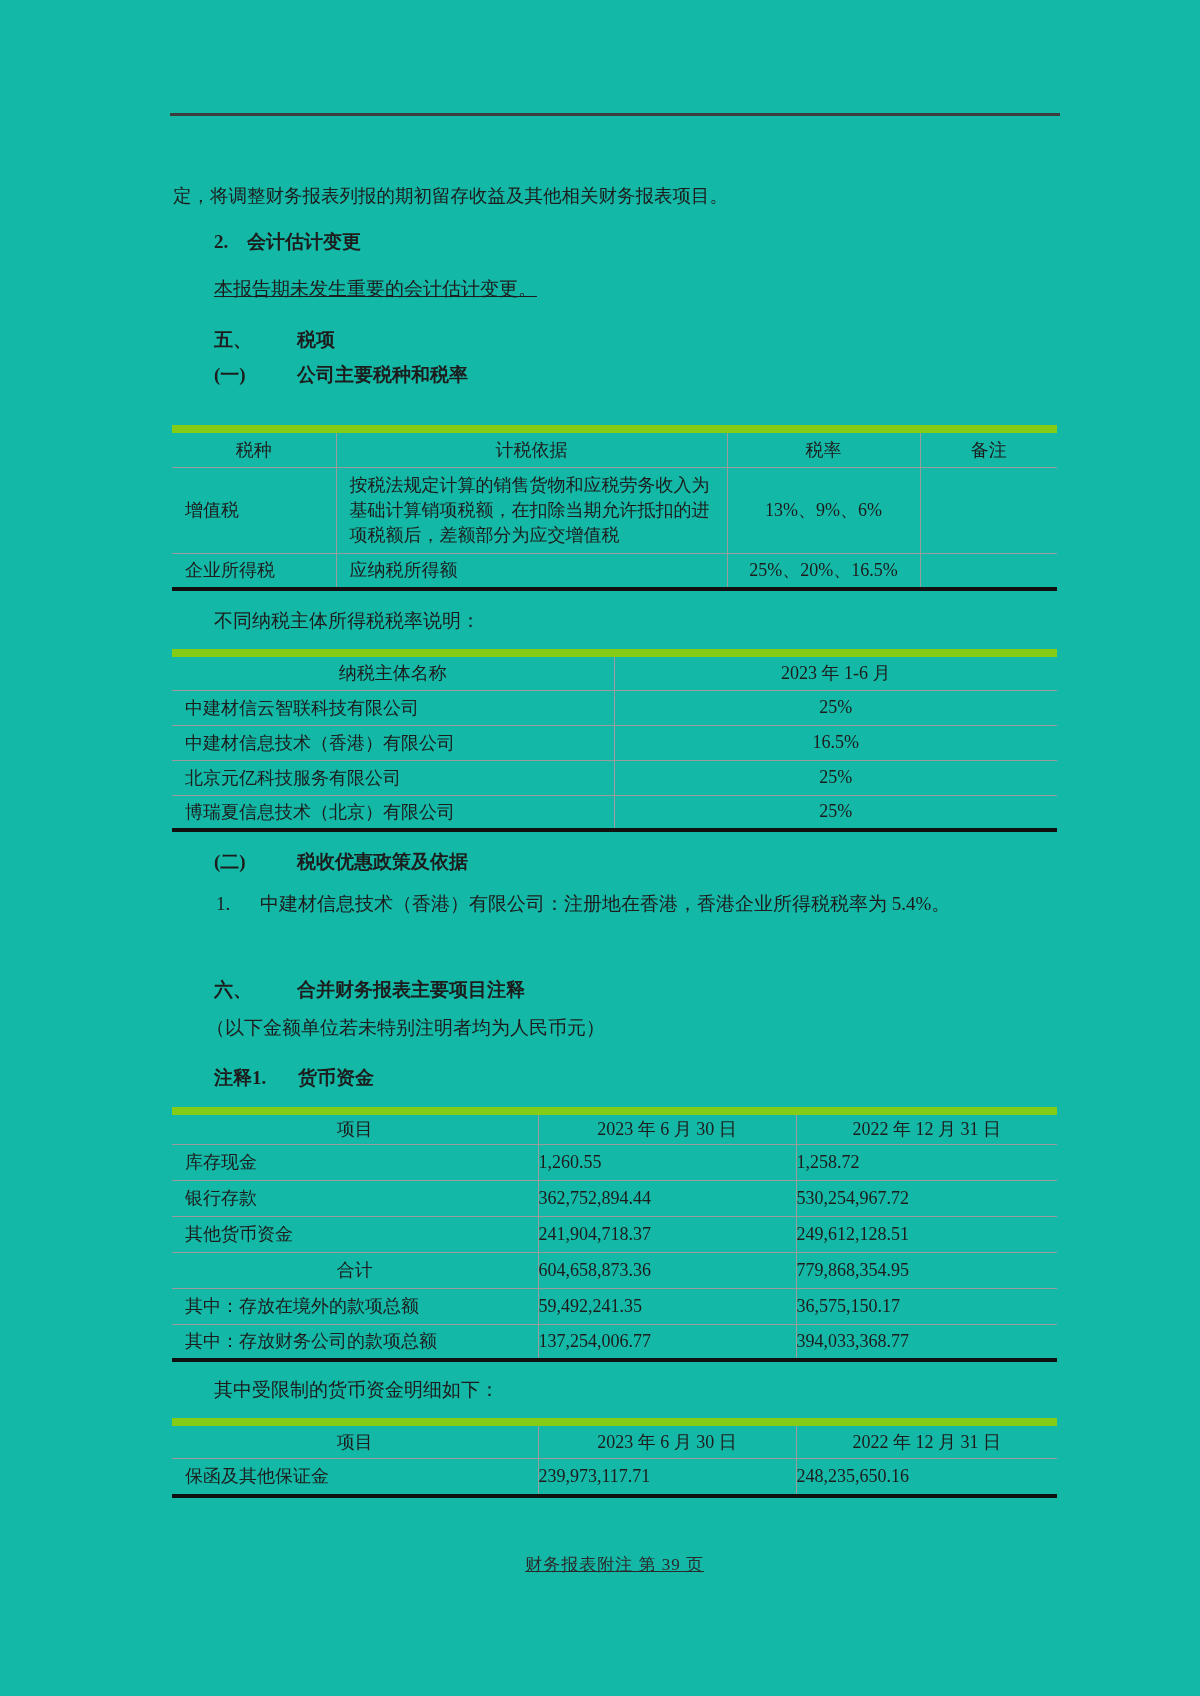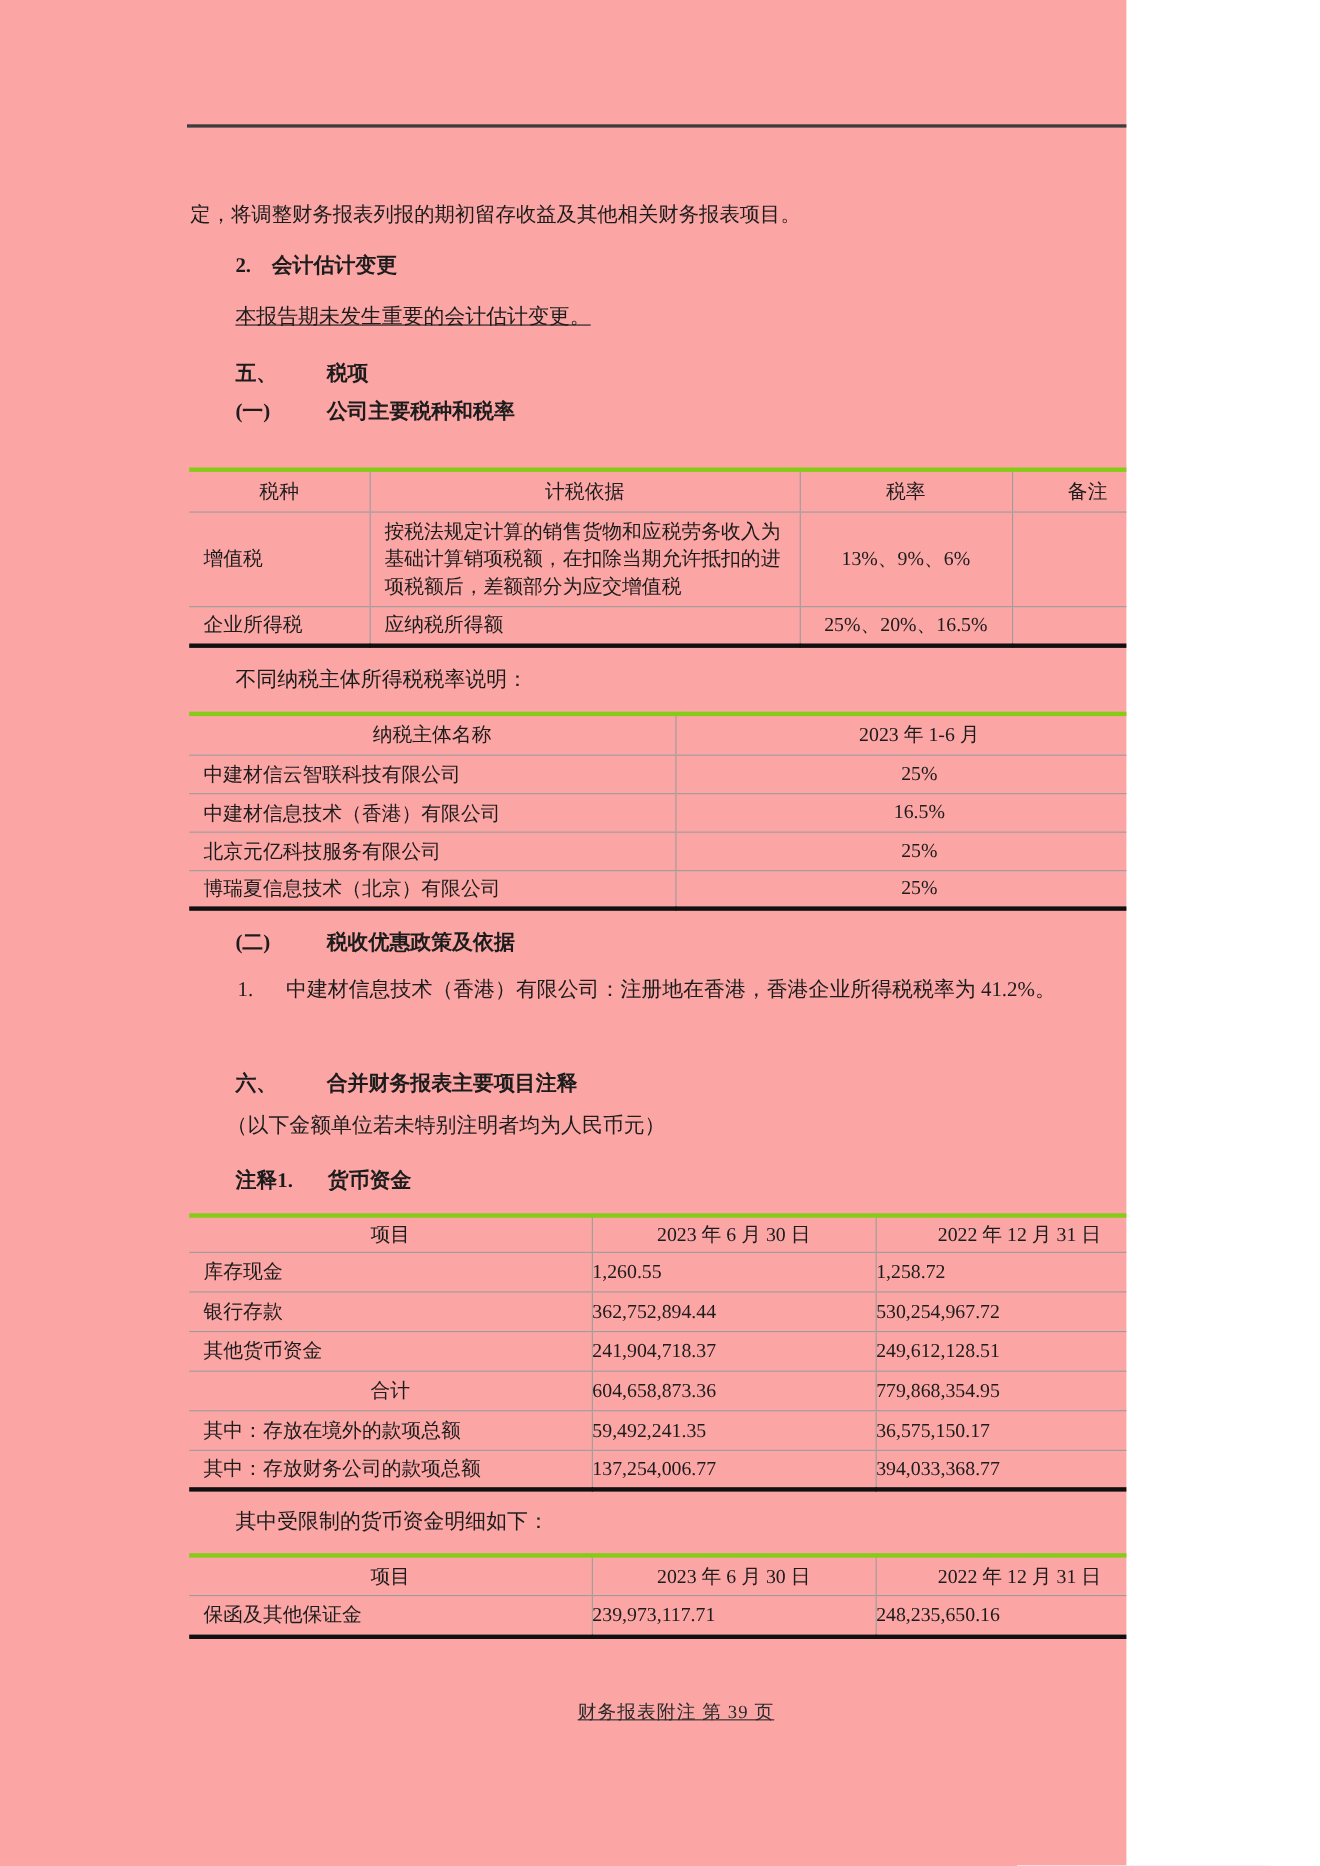--- a/index.html
+++ b/index.html
@@ -1,20 +1,20 @@
 <!DOCTYPE html>
 <html><head>
 <meta charset="utf-8">
 <style>
   * { margin:0; padding:0; box-sizing:border-box; }
   html,body { background:#ffffff; }
   .page {
     position:relative;
-    width:1024px; height:1696px;
-    background:#fca5a5;
+    width:1200px; height:1696px;
+    background:#14b8a6;
     font-family:"Liberation Serif","DejaVu Serif",serif;
     color:#1c1c1c;
     overflow:hidden;
   }
   .header-rule {
     position:absolute; top:113px; left:170px; width:890px; height:0;
     border-top:3px solid #3d3d3d;
   }
   .content { position:absolute; top:0; left:172px; width:885px; }
 
@@ -38,21 +38,21 @@
   #h-notes         { margin-top:64px; }
   #unit-note       { margin-top:16px; margin-left:34px; font-size:19px; }
   #h-note1         { margin-top:28px; }
   #table-cash      { margin-top:18px; }
   #restricted-note { margin-top:17px; font-size:19px; }
   #table-restricted{ margin-top:17px; }
   #footer          { margin-top:55px; text-align:center; font-size:17px; color:#2a2a2a; letter-spacing:1px;text-decoration:underline; }
 
   table {
     width:885px; border-collapse:collapse; table-layout:fixed;
-    border-top:4px solid #84cc16; border-bottom:4px solid #101010;
+    border-top:8px solid #84cc16; border-bottom:4px solid #101010;
     font-size:18px;
   }
   th { font-weight:normal; text-align:center; }
   td, th { border-bottom:1px solid #9c9c9c; vertical-align:middle; overflow:hidden; }
   td + td, th + th { border-left:1px solid #9c9c9c; }
   .cl { text-align:left;  padding-left:13px; padding-right:8px; }
   .cc { text-align:center; }
   .cr { text-align:left; padding-right:12px; }
   .wrapcell { line-height:25px; padding-top:5px; padding-bottom:5px; }
 
@@ -148,21 +148,21 @@
         <td class="cc">25%</td>
       </tr>
     </tbody>
       </table>
 
     <div id="h-tax-2" class="heading ind">
       <span class="h-num w83">(二)</span><span>税收优惠政策及依据</span>
     </div>
 
     <div id="policy-item" class="para">
-      <span class="h-num w44">1.</span><span>中建材信息技术（香港）有限公司：注册地在香港，香港企业所得税税率为 41.2%。</span>
+      <span class="h-num w44">1.</span><span>中建材信息技术（香港）有限公司：注册地在香港，香港企业所得税税率为 5.4%。</span>
     </div>
 
     <div id="h-notes" class="heading ind">
       <span class="h-num w83">六、</span><span>合并财务报表主要项目注释</span>
     </div>
 
     <div id="unit-note" class="para">（以下金额单位若未特别注明者均为人民币元）</div>
 
     <div id="h-note1" class="heading ind">
       <span class="h-num w84">注释1.</span><span>货币资金</span>

